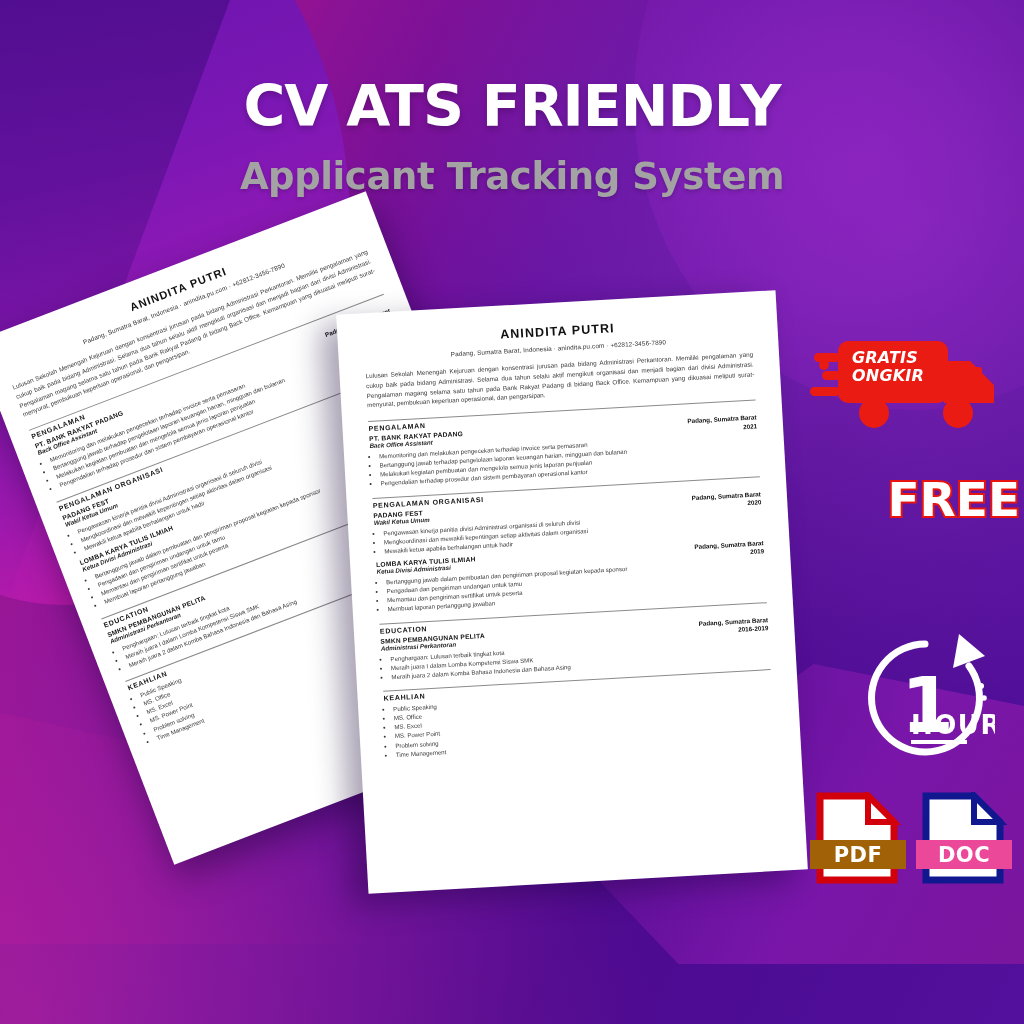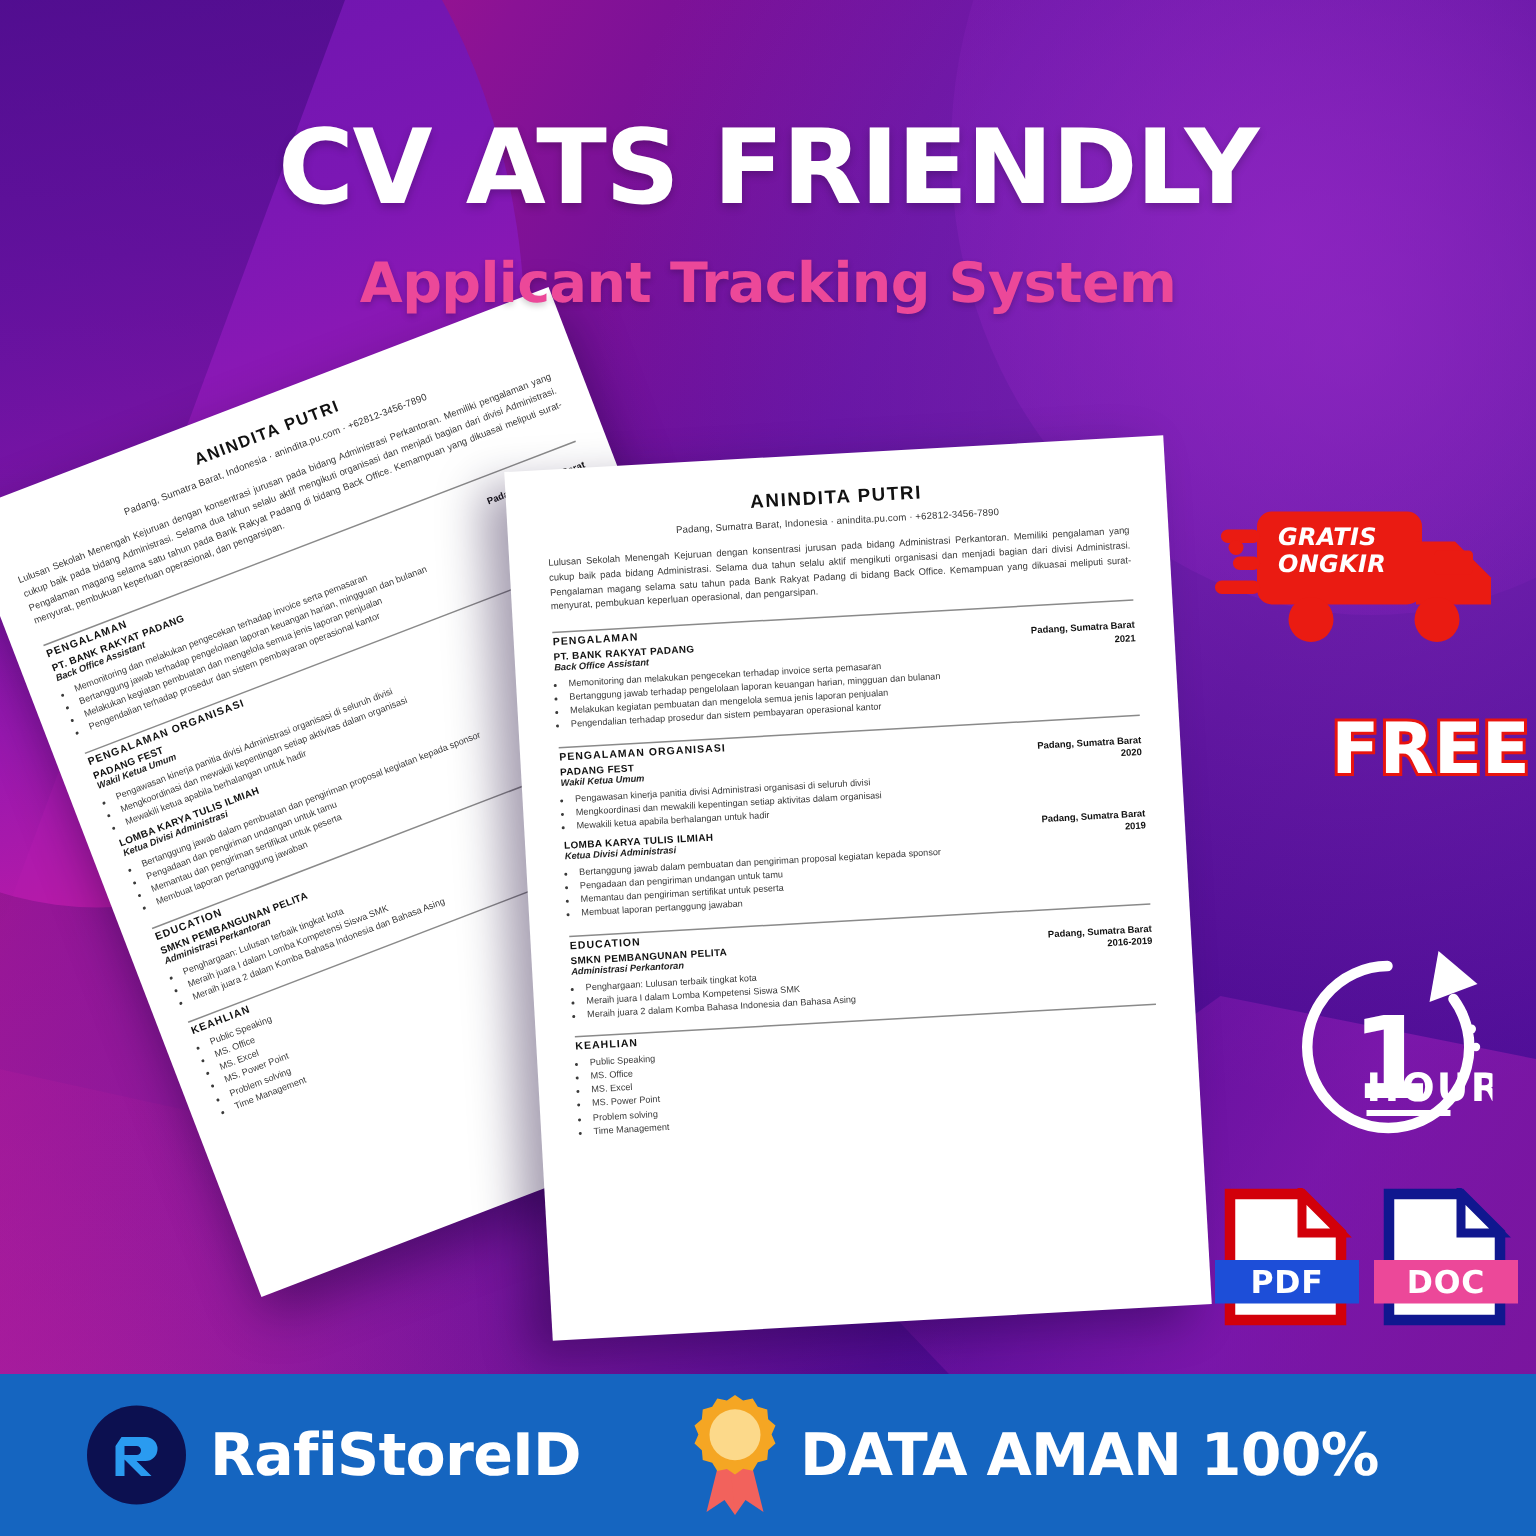--- a/index.html
+++ b/index.html
@@ -40,26 +40,26 @@
   }
   .bg-dark-left{
     position:absolute;left:0;top:0;width:230px;height:620px;
     background:linear-gradient(180deg, rgba(60,8,120,.55), rgba(60,8,120,0));
     clip-path:polygon(0 0, 100% 0, 0 100%);
   }
 
   
   .header{position:absolute;left:0;top:78px;width:1024px;text-align:center;z-index:9;}
   .title{
-    font-size:69px;font-weight:bold;color:#ffffff;letter-spacing:-1px;
+    font-size:57px;font-weight:bold;color:#ffffff;letter-spacing:-1px;
     line-height:1;margin:0;text-shadow:0 3px 6px rgba(0,0,0,.22);
     font-family:"DejaVu Sans", sans-serif;
   }
   .subtitle{
-    margin-top:20px;font-size:37px;font-weight:bold;color:#ec4899;
+    margin-top:20px;font-size:37px;font-weight:bold;color:#a3a3a3;
     letter-spacing:-.4px;text-shadow:0 2px 4px rgba(0,0,0,.2);
     font-family:"DejaVu Sans", sans-serif;
   }
 
   
   .cv{
     position:absolute;background:#ffffff;overflow:hidden;
     box-shadow:0 14px 34px rgba(20,0,50,.45);
   }
   .cv-back{
@@ -121,21 +121,21 @@
   .hour{position:absolute;left:855px;top:628px;width:140px;height:142px;z-index:8;}
 
   .files{position:absolute;left:812px;top:792px;width:200px;height:92px;z-index:8;display:flex;gap:14px;}
   .file{position:relative;width:92px;height:92px;}
   .file-label{
     position:absolute;left:-2px;top:48px;width:96px;height:29px;
     display:flex;align-items:center;justify-content:center;
     color:#fff;font-weight:bold;font-size:21px;letter-spacing:.5px;
     font-family:"DejaVu Sans", sans-serif;
   }
-  .file.pdf .file-label{background:#1d4ed8;}
+  .file.pdf .file-label{background:#a16207;}
   .file.doc .file-label{background:#ec4899;}
 
   
   .bottombar{
     position:absolute;left:0;bottom:0;width:1024px;height:108px;background:#1565c0;
     display:flex;align-items:center;z-index:10;
   }
   .brand{display:flex;align-items:center;gap:16px;margin-left:58px;}
   .brand-logo{
     width:66px;height:66px;border-radius:50%;background:#0c1050;
@@ -403,33 +403,14 @@
     </div>
     <div class="file doc">
       <svg width="92" height="92" viewBox="0 0 92 92">
         <path d="M8 4 h48 l26 26 v58 h-74 z" fill="#ffffff" stroke="#10178f" stroke-width="7"></path>
         <path d="M56 4 v26 h26 z" fill="#ffffff" stroke="#10178f" stroke-width="6"></path>
       </svg>
       <div class="file-label">DOC</div>
     </div>
   </div>
 
-  <div class="bottombar">
-    <div class="brand">
-      <div class="brand-logo">
-        <svg width="40" height="40" viewBox="0 0 40 40">
-          <path d="M10 8 h16 a8 8 0 0 1 0 16 h-6 l10 10 h-7 L12 23 v11 h-6 V14 h6 v6 h8 a3 3 0 0 0 0-6 H6 z" fill="#2a9bf0"></path>
-        </svg>
-      </div>
-      <div class="brand-name">RafiStoreID</div>
-    </div>
-    <div class="secure">
-      <svg width="62" height="84" viewBox="0 0 62 84">
-        <polygon points="20,48 12,80 24,72 31,82 34,50" fill="#f2625c"></polygon>
-        <polygon points="42,48 50,80 38,72 31,82 28,50" fill="#f2625c"></polygon>
-        <path d="M31 2 l5.4 3.6 6.4-1.3 3.4 5.6 6.3 1.7 .6 6.5 4.9 4.3-2.6 6 2.6 6-4.9 4.3-.6 6.5-6.3 1.7-3.4 5.6-6.4-1.3L31 55l-5.4-3.6-6.4 1.3-3.4-5.6-6.3-1.7-.6-6.5L4 34.4l2.6-6L4 22.4l4.9-4.3.6-6.5 6.3-1.7 3.4-5.6 6.4 1.3z" fill="#f5a623"></path>
-        <circle cx="31" cy="28.5" r="17" fill="#fcd98a"></circle>
-      </svg>
-      <div class="secure-text">DATA AMAN 100%</div>
-    </div>
-  </div>
 
 </div>
 
 </body></html>

